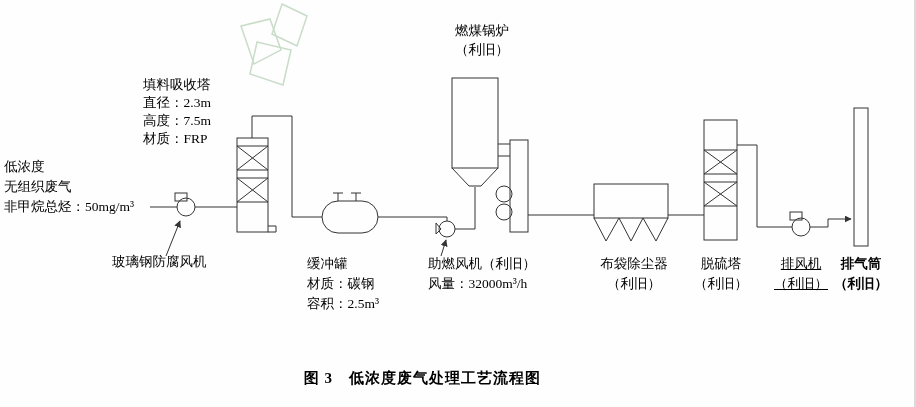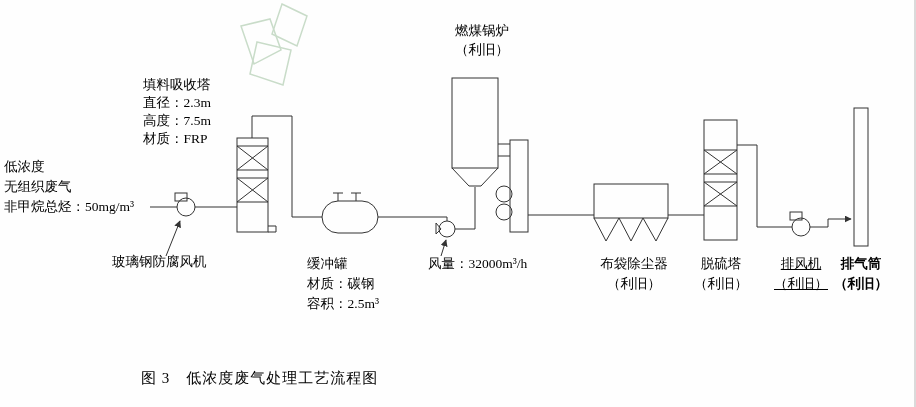--- a/index.html
+++ b/index.html
@@ -6,22 +6,22 @@
   #stage{
     position:relative;width:916px;height:407px;background:#fefefe;
     font-family:"Liberation Serif","DejaVu Serif",serif;color:#000;
     overflow:hidden;
   }
   #stage svg{position:absolute;left:0;top:0;}
   .lbl{position:absolute;font-size:13.5px;line-height:20px;white-space:nowrap;}
   .lbl.tight{line-height:18px;}
   .center{text-align:center;}
   .caption{
-    position:absolute;left:141px;top:369px;width:400px;text-align:left;
-    font-size:15px;font-weight:normal;letter-spacing:1px;
+    position:absolute;left:141px;top:369px;width:400px;text-align:right;
+    font-size:15px;font-weight:bold;letter-spacing:1px;
   }
   .edge{position:absolute;right:0;top:0;width:2px;height:100%;background:#dadada;}
 </style>
 </head>
 <body>
 
 <div id="stage">
 
   <svg width="916" height="407" viewBox="0 0 916 407">
     <defs>
@@ -131,20 +131,21 @@
     <div>玻璃钢防腐风机</div>
   </div>
 
   <div class="lbl" style="left:301px;top:254px;margin-left:6px;">
     <div>缓冲罐</div>
     <div>材质：碳钢</div>
     <div>容积：2.5m³</div>
   </div>
 
   <div class="lbl" style="left:428px;top:254px;">
+    <div>助燃风机（利旧）</div>
     <div>风量：32000m³/h</div>
   </div>
 
   <div class="lbl center" style="left:592px;top:254px;width:84px;text-align:center;">
     <div>布袋除尘器</div>
     <div>（利旧）</div>
   </div>
 
   <div class="lbl center" style="left:692px;top:254px;width:58px;">
     <div>脱硫塔</div>

